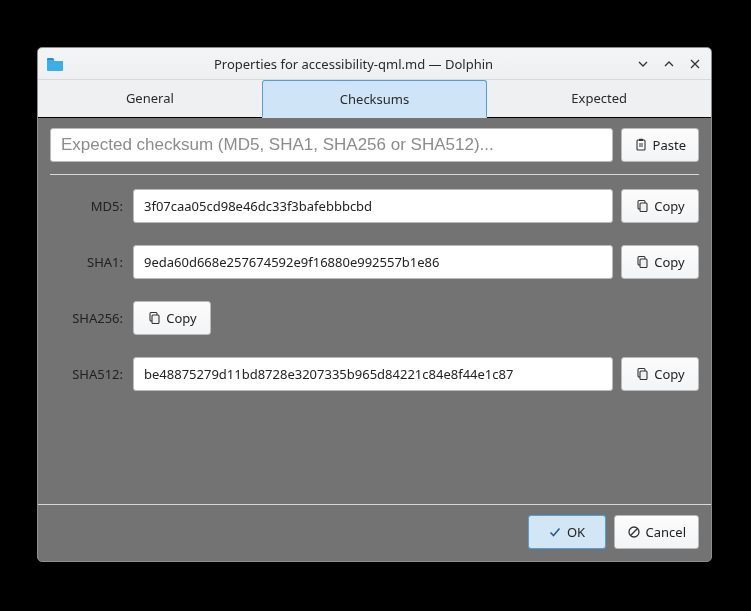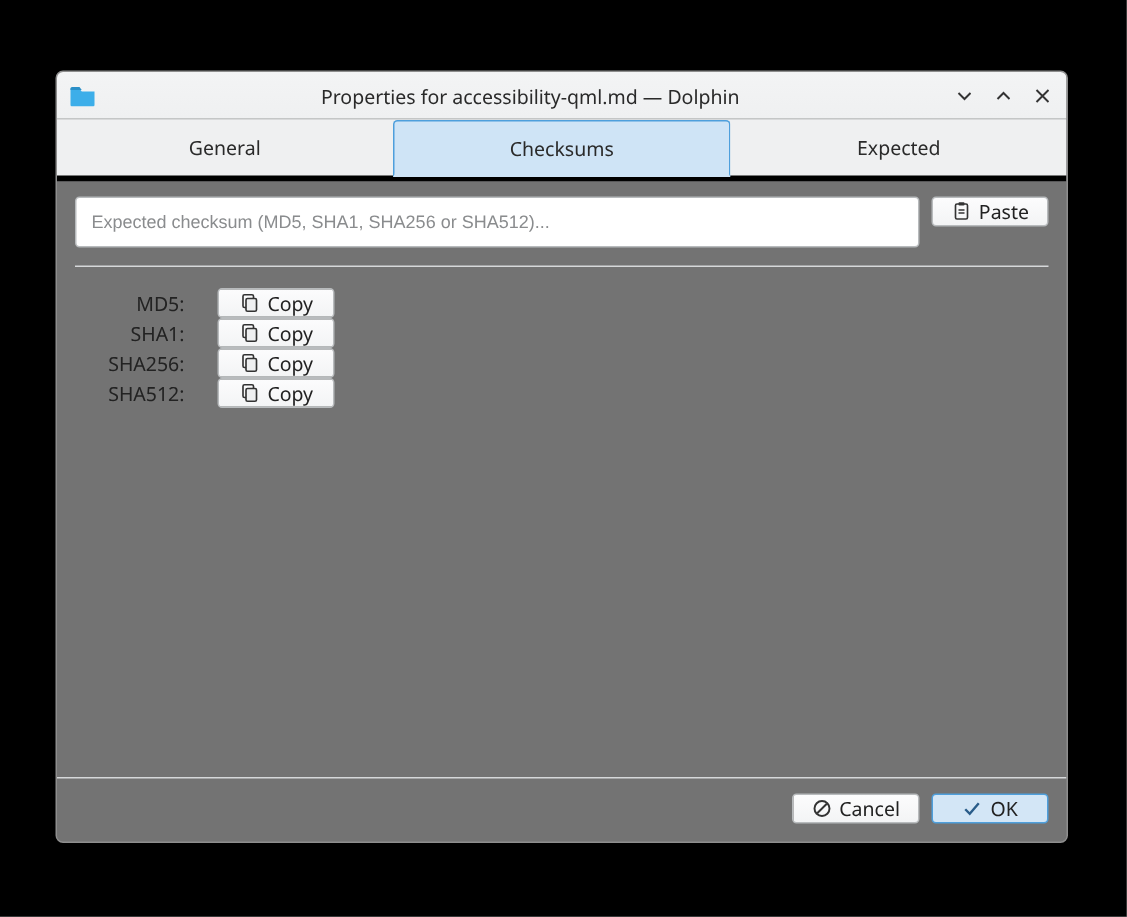--- a/index.html
+++ b/index.html
@@ -54,21 +54,21 @@
   }
   .win-controls span {
     width: 16px; height: 16px;
     display: flex; align-items: center; justify-content: center;
     color: #444;
     cursor: pointer;
   }
   .tabs {
     display: flex;
     background: #eff0f1;
-    border-bottom: 4px solid #000000;
+    border-bottom: 1px solid #000000;
   }
   .tab {
     flex: 1;
     text-align: center;
     padding: 9px 0 8px;
     color: #2a2a2a;
     border-bottom: 2px solid transparent;
     cursor: pointer;
     position: relative;
   }
@@ -93,26 +93,26 @@
     gap: 8px;
     margin-bottom: 6px;
   }
   .text-input {
     flex: 1;
     height: 34px;
     border: 1px solid #b8bbbd;
     border-radius: 3px;
     background: #fff;
     padding: 0 10px;
-    font-size: 12px;
+    font-size: 17px;
     color: #222;
   }
   .text-input::placeholder { color:#8a8c8e; }
   .btn {
-    height: 20px;
+    height: 34px;
     min-width: 78px;
     border: 1px solid #b8bbbd;
     border-radius: 3px;
     background: linear-gradient(#fcfcfd,#f3f4f5);
     display: flex;
     align-items: center;
     justify-content: center;
     gap: 5px;
     padding: 0 12px;
     cursor: pointer;
@@ -123,22 +123,22 @@
     border-color: #4e9fdc;
   }
   hr.sep {
     border: none;
     border-top: 1px solid #d6d8da;
     margin: 6px 0 14px;
   }
   .sum-row {
     display: flex;
     align-items: center;
-    gap: 20px;
-    margin-bottom: 0;
+    gap: 8px;
+    margin-bottom: 22px;
   }
   .sum-label {
     width: 75px;
     text-align: right;
     color: #222;
     padding-right: 2px;
   }
   .sum-input {
     flex: 1;
     height: 34px;
@@ -214,33 +214,35 @@
             </svg>
         </span>
         <span>Paste</span>
       </div>
     </div>
 
     <hr class="sep">
 
     <div class="sum-row">
       <div class="sum-label">MD5:</div>
+      <input class="sum-input" readonly="" value="3f07caa05cd98e46dc33f3bafebbbcbd" style="">
       <div class="btn">
         <span class="ico copy-ico">
             <svg width="14" height="14" viewBox="0 0 14 14">
               <rect x="3" y="1.5" width="7" height="8.5" rx="1" fill="none" stroke="#333" stroke-width="1.1"></rect>
               <rect x="5" y="4" width="7" height="8.5" rx="1" fill="#eff0f1" stroke="#333" stroke-width="1.1"></rect>
             </svg>
           </span>
         <span>Copy</span>
       </div>
     </div>
 
     <div class="sum-row">
       <div class="sum-label">SHA1:</div>
+      <input class="sum-input" readonly="" value="9eda60d668e257674592e9f16880e992557b1e86" style="">
       <div class="btn">
         <span class="ico copy-ico">
             <svg width="14" height="14" viewBox="0 0 14 14">
               <rect x="3" y="1.5" width="7" height="8.5" rx="1" fill="none" stroke="#333" stroke-width="1.1"></rect>
               <rect x="5" y="4" width="7" height="8.5" rx="1" fill="#eff0f1" stroke="#333" stroke-width="1.1"></rect>
             </svg>
           </span>
         <span>Copy</span>
       </div>
     </div>
@@ -253,46 +255,47 @@
               <rect x="3" y="1.5" width="7" height="8.5" rx="1" fill="none" stroke="#333" stroke-width="1.1"></rect>
               <rect x="5" y="4" width="7" height="8.5" rx="1" fill="#eff0f1" stroke="#333" stroke-width="1.1"></rect>
             </svg>
           </span>
         <span>Copy</span>
       </div>
     </div>
 
     <div class="sum-row">
       <div class="sum-label">SHA512:</div>
+      <input class="sum-input" readonly="" value="be48875279d11bd8728e3207335b965d84221c84e8f44e1c87" style="">
       <div class="btn">
         <span class="ico copy-ico">
             <svg width="14" height="14" viewBox="0 0 14 14">
               <rect x="3" y="1.5" width="7" height="8.5" rx="1" fill="none" stroke="#333" stroke-width="1.1"></rect>
               <rect x="5" y="4" width="7" height="8.5" rx="1" fill="#eff0f1" stroke="#333" stroke-width="1.1"></rect>
             </svg>
           </span>
         <span>Copy</span>
       </div>
     </div>
 
   </div>
 
   <div class="footer">
+    <div class="btn primary">
+      <span class="ico check-ico">
+          <svg width="14" height="14" viewBox="0 0 14 14">
+            <path d="M2.5 7.5 L5.5 10.5 L11.5 3.5" stroke="#2a5d8a" stroke-width="1.6" fill="none"></path>
+          </svg>
+        </span>
+      <span>OK</span>
+    </div>
     <div class="btn">
       <span class="ico cancel-ico">
           <svg width="14" height="14" viewBox="0 0 14 14">
             <circle cx="7" cy="7" r="5" fill="none" stroke="#333" stroke-width="1.3"></circle>
             <path d="M3.8 10.2 L10.2 3.8" stroke="#333" stroke-width="1.3"></path>
           </svg>
         </span>
       <span>Cancel</span>
     </div>
-    <div class="btn primary">
-      <span class="ico check-ico">
-          <svg width="14" height="14" viewBox="0 0 14 14">
-            <path d="M2.5 7.5 L5.5 10.5 L11.5 3.5" stroke="#2a5d8a" stroke-width="1.6" fill="none"></path>
-          </svg>
-        </span>
-      <span>OK</span>
-    </div>
   </div>
 
 </div>
 
 </body></html>

